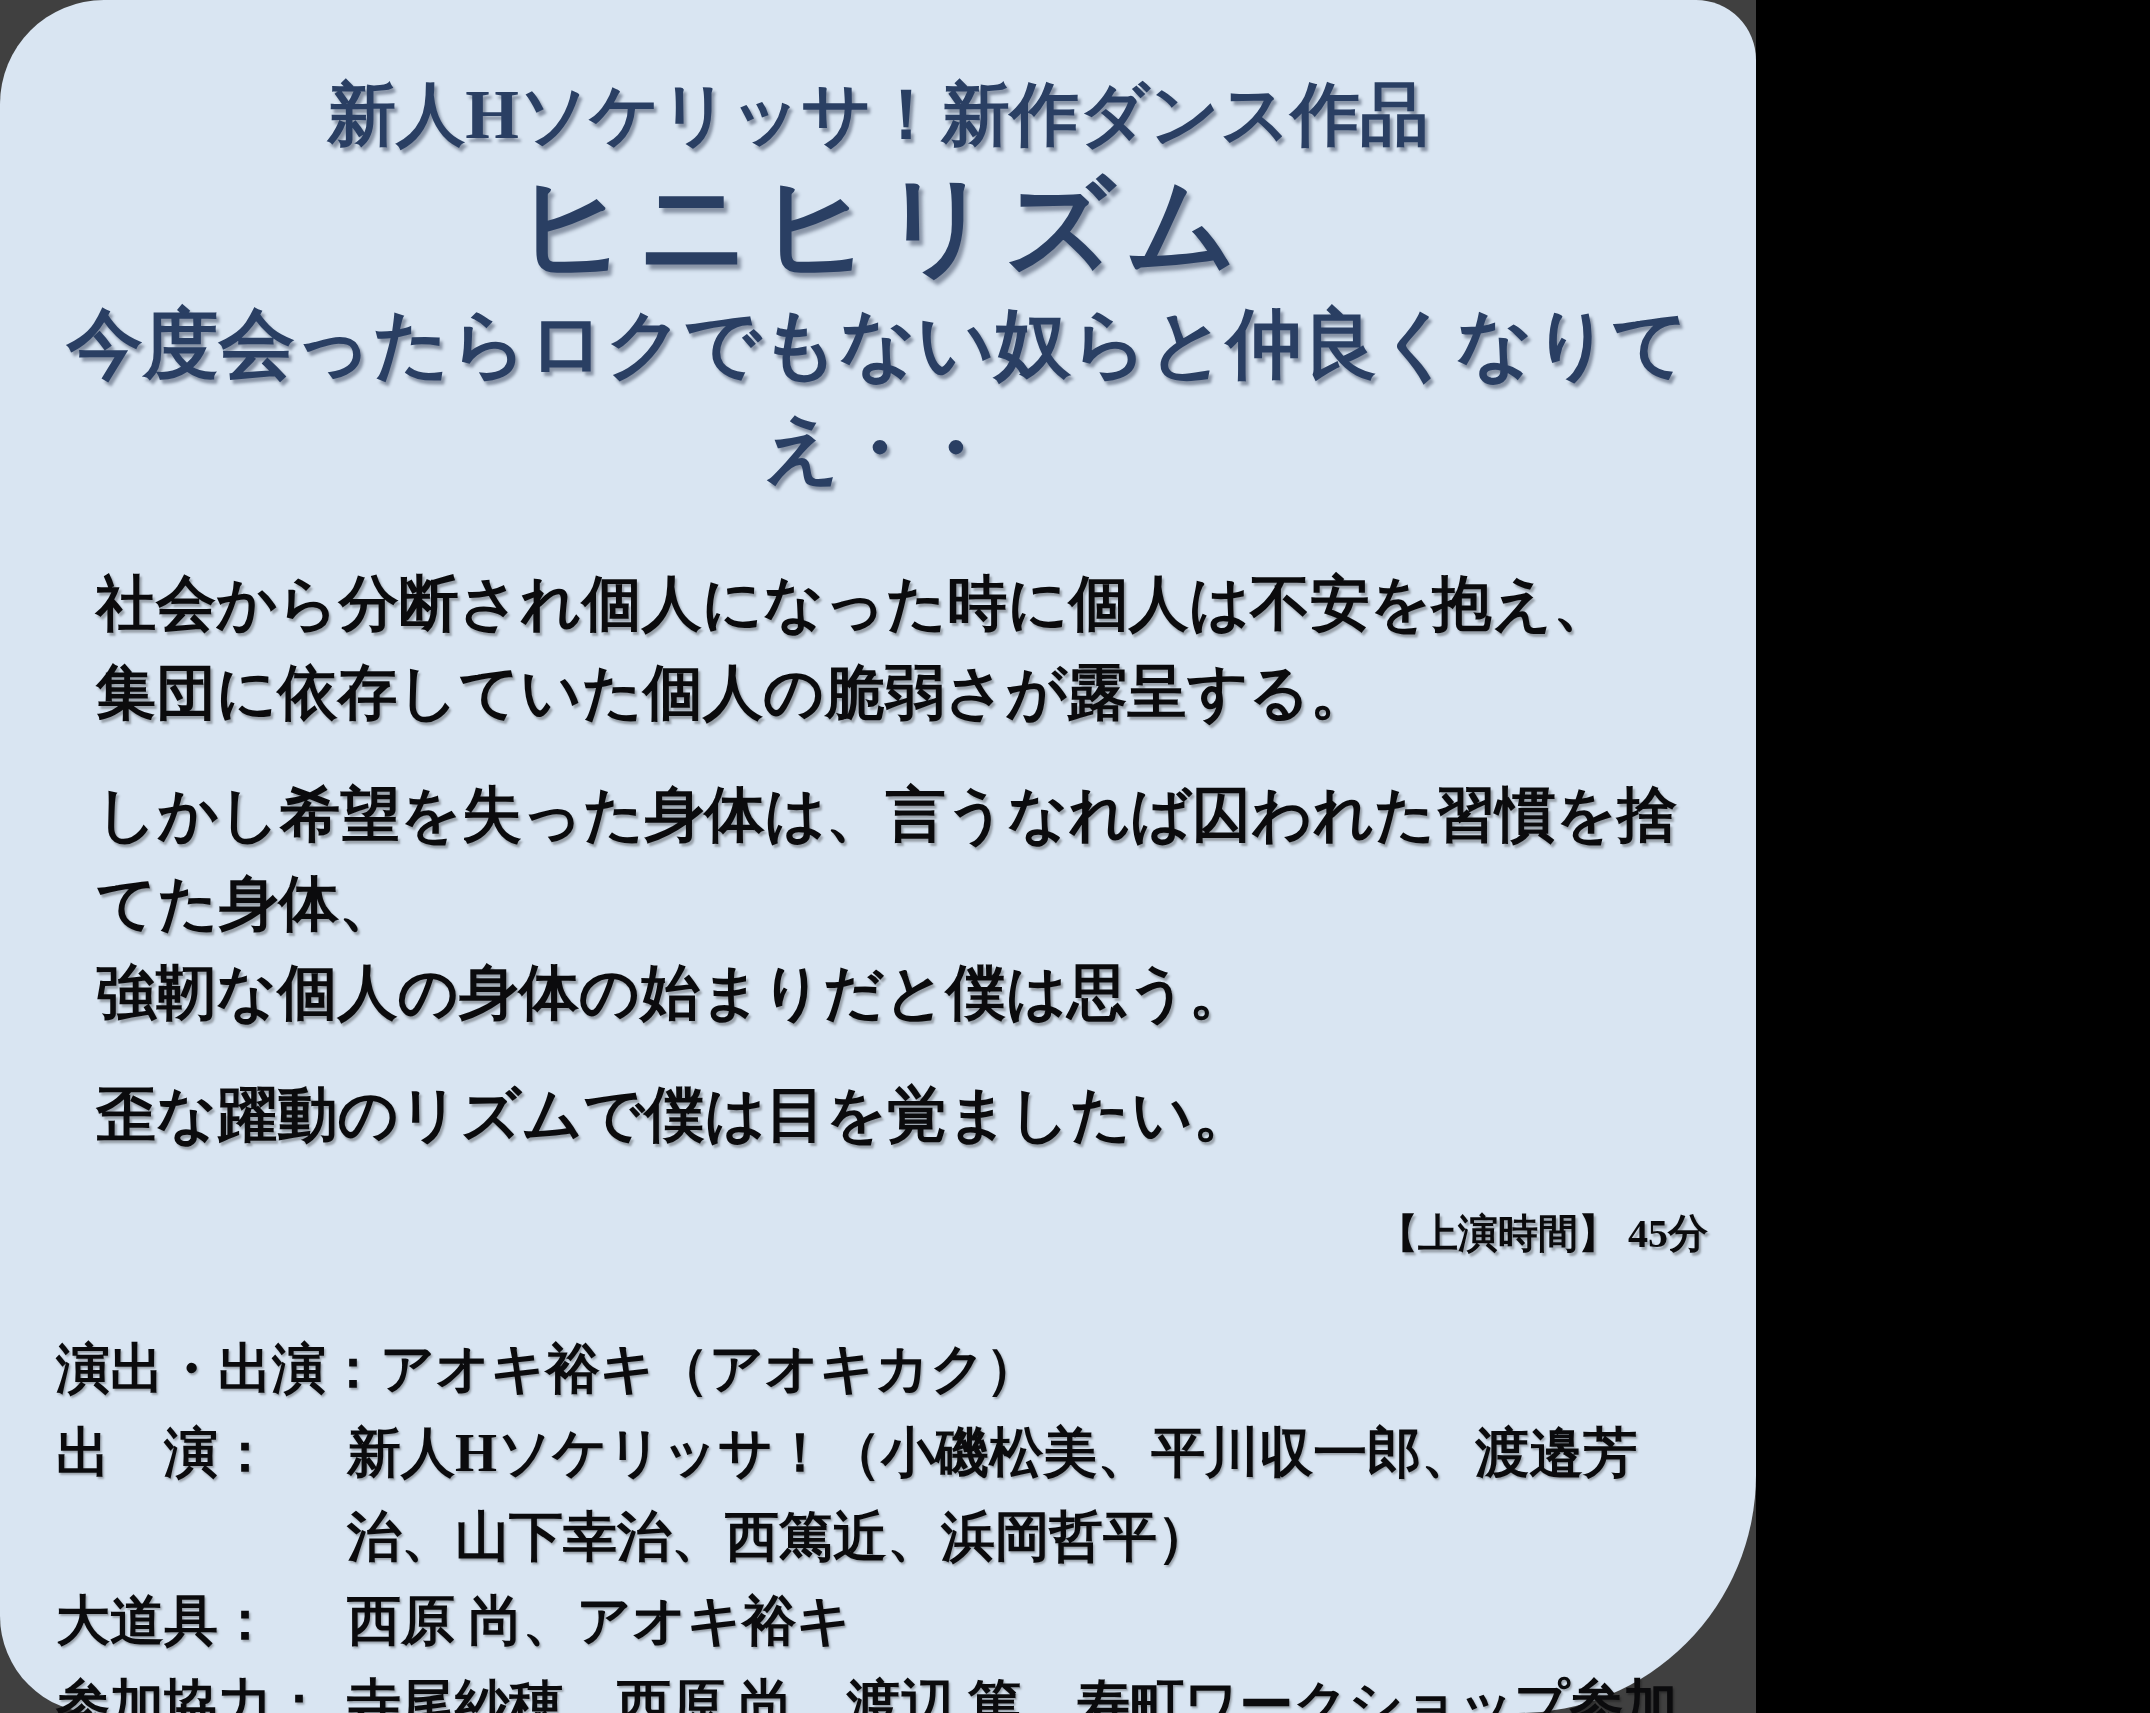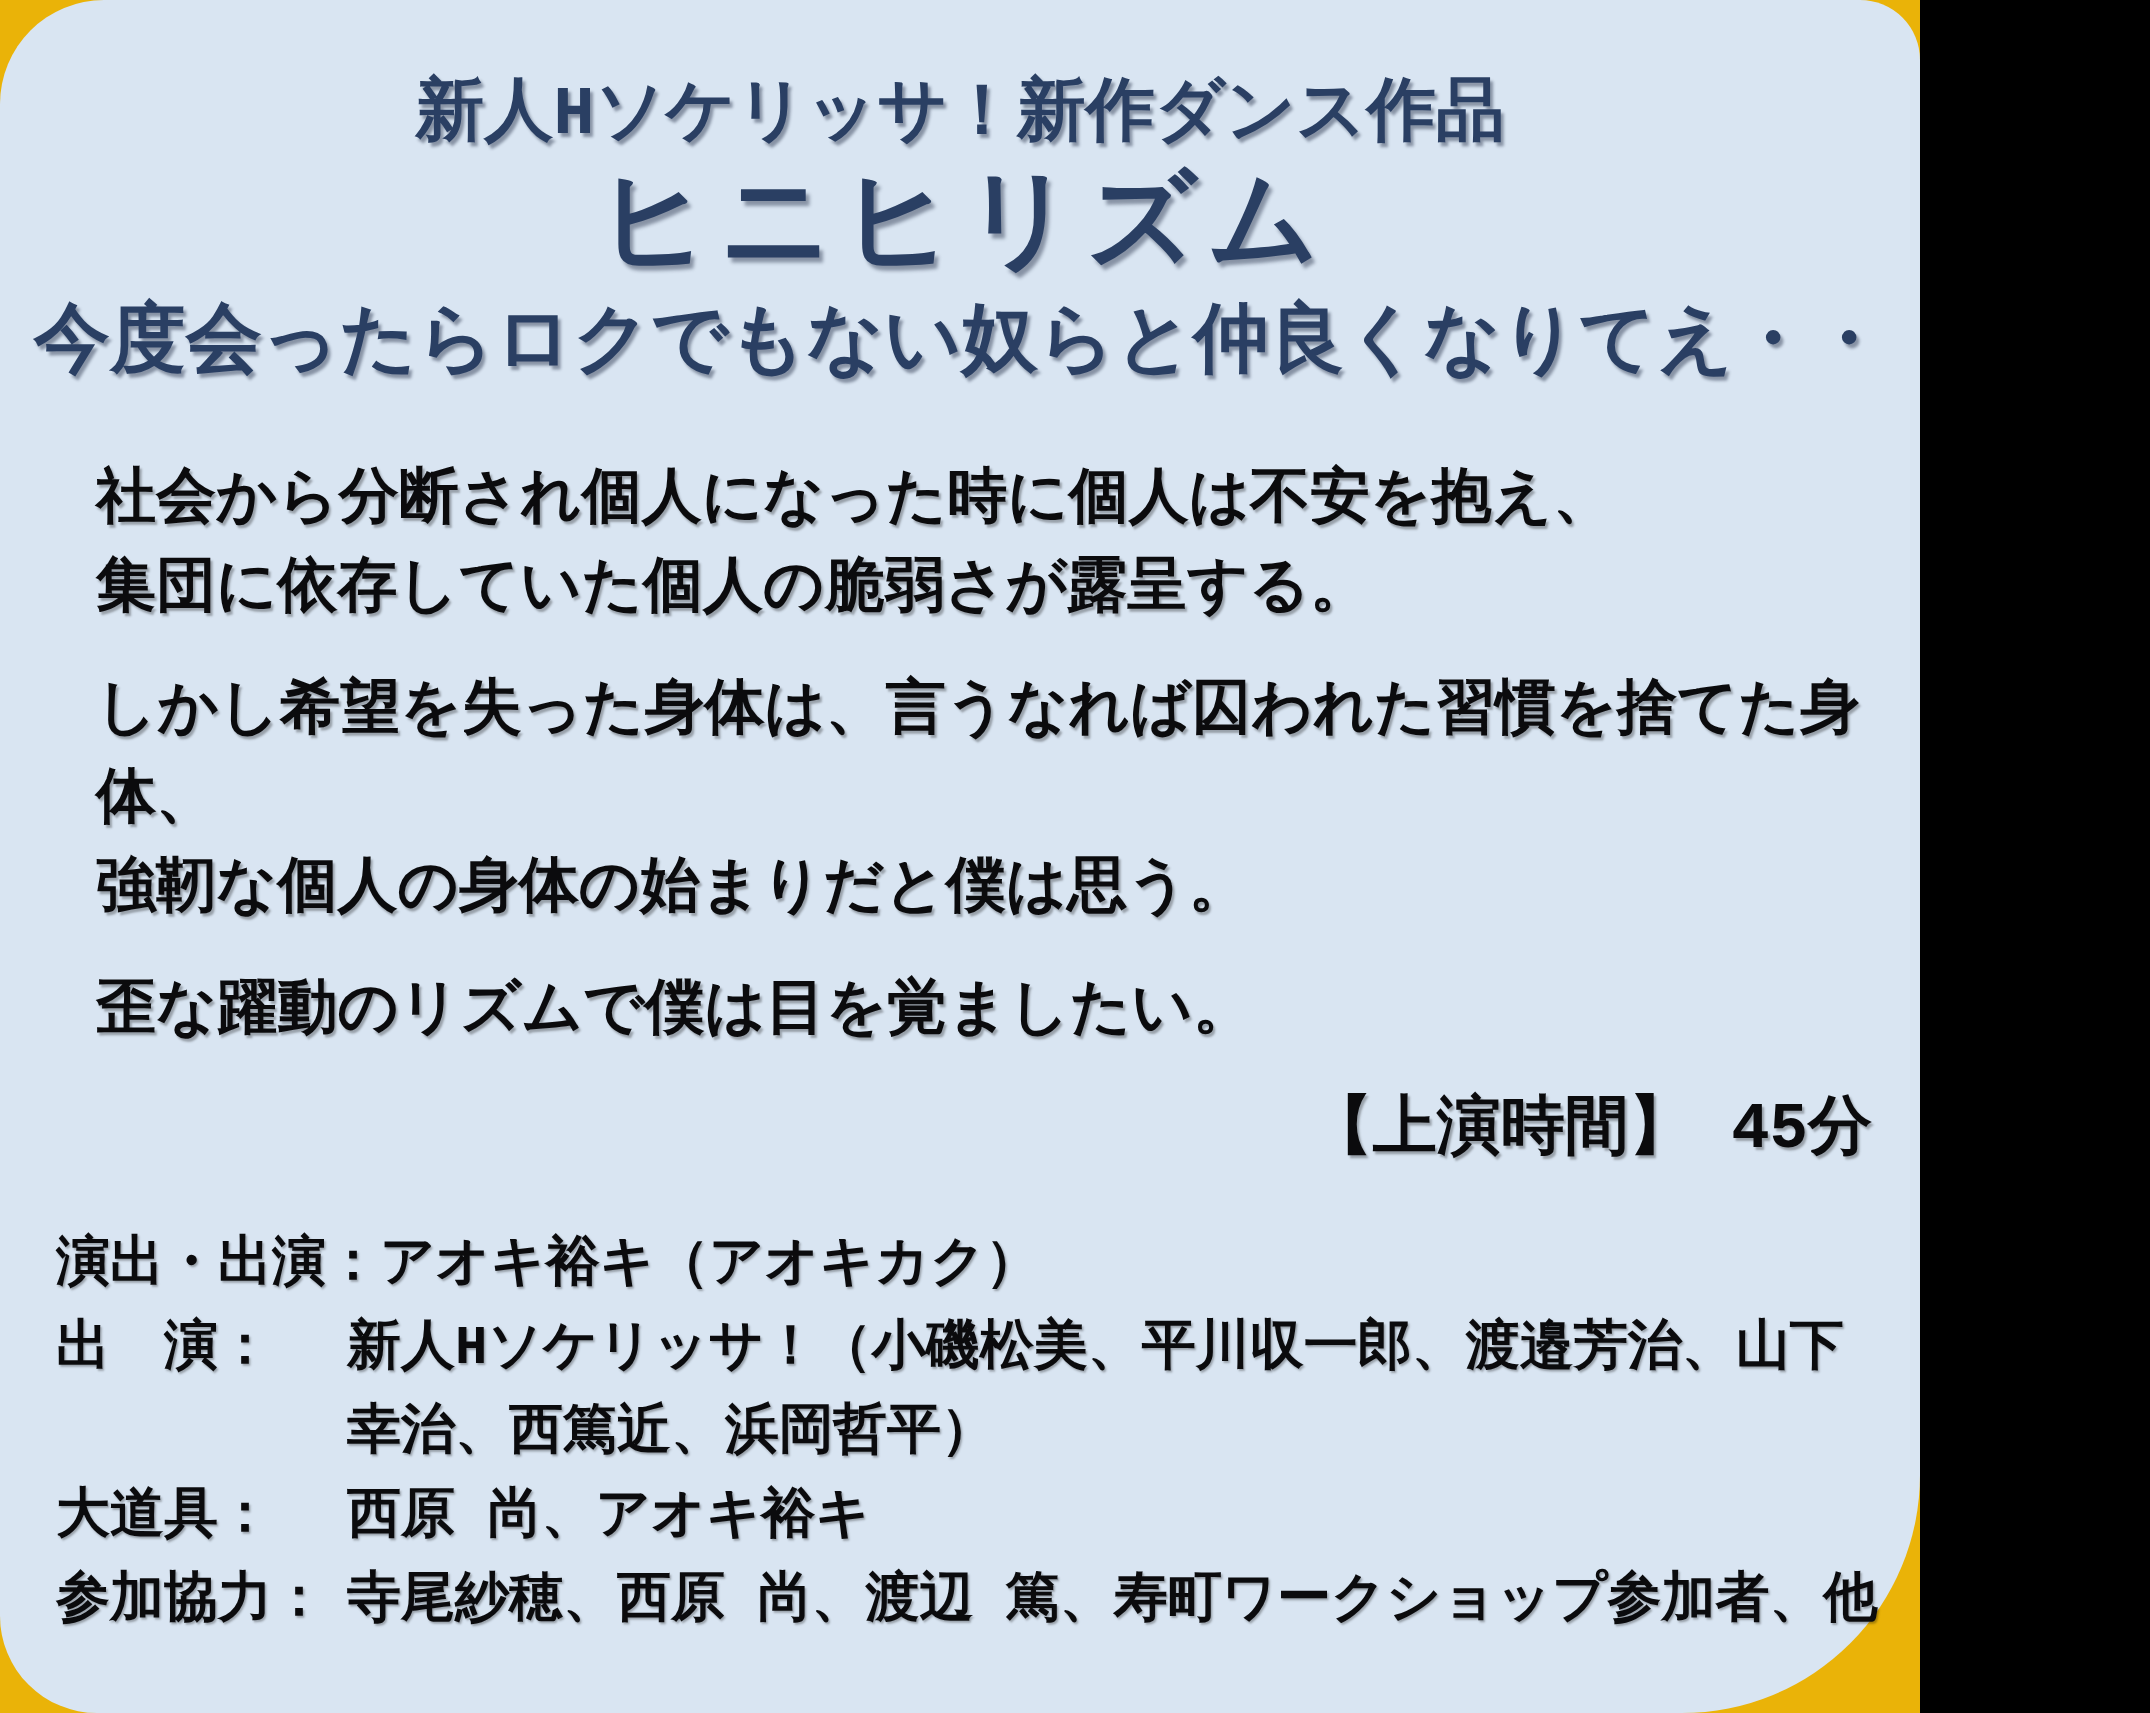--- a/index.html
+++ b/index.html
@@ -2,25 +2,25 @@
 <html style="font-size:12px"><head>
 <meta charset="utf-8">
 <style>
   html, body {
     margin: 0;
     padding: 0;
     background: #000;
   }
   .page {
     position: relative;
-    width: 1920px;
+    width: 1756px;
     height: 1713px;
-    background: #eab308;
+    background: #404040;
     overflow: hidden;
-    font-family: Liberation Mono, monospace;
+    font-family: Liberation Serif, serif;
   }
   .flyer {
     position: absolute;
     inset: 0;
     background: #d9e5f2;
     border-radius: 104px 60px 238px 97px;
     box-sizing: border-box;
   }
   .header {
     padding-top: 69px;
@@ -54,21 +54,21 @@
   .para {
     margin: 0 0 33px 0;
   }
   .body-line {
     line-height: 89px;
     text-shadow: 2.2px 3px 2.2px rgba(0, 0, 0, 0.30);
     margin-left: 40px;
   }
   .duration {
     text-align: right;
-    font-size: 64px;
+    font-size: 40px;
     font-weight: 600;
     color: #0b0b0d;
     margin: 9px 48px 0 0;
     line-height: 82px;
     text-shadow: 2.2px 3px 2.2px rgba(0, 0, 0, 0.30);
   }
   .credits {
     margin: 52px 41px 0 56px;
     color: #0b0b0d;
     font-size: 54px;

